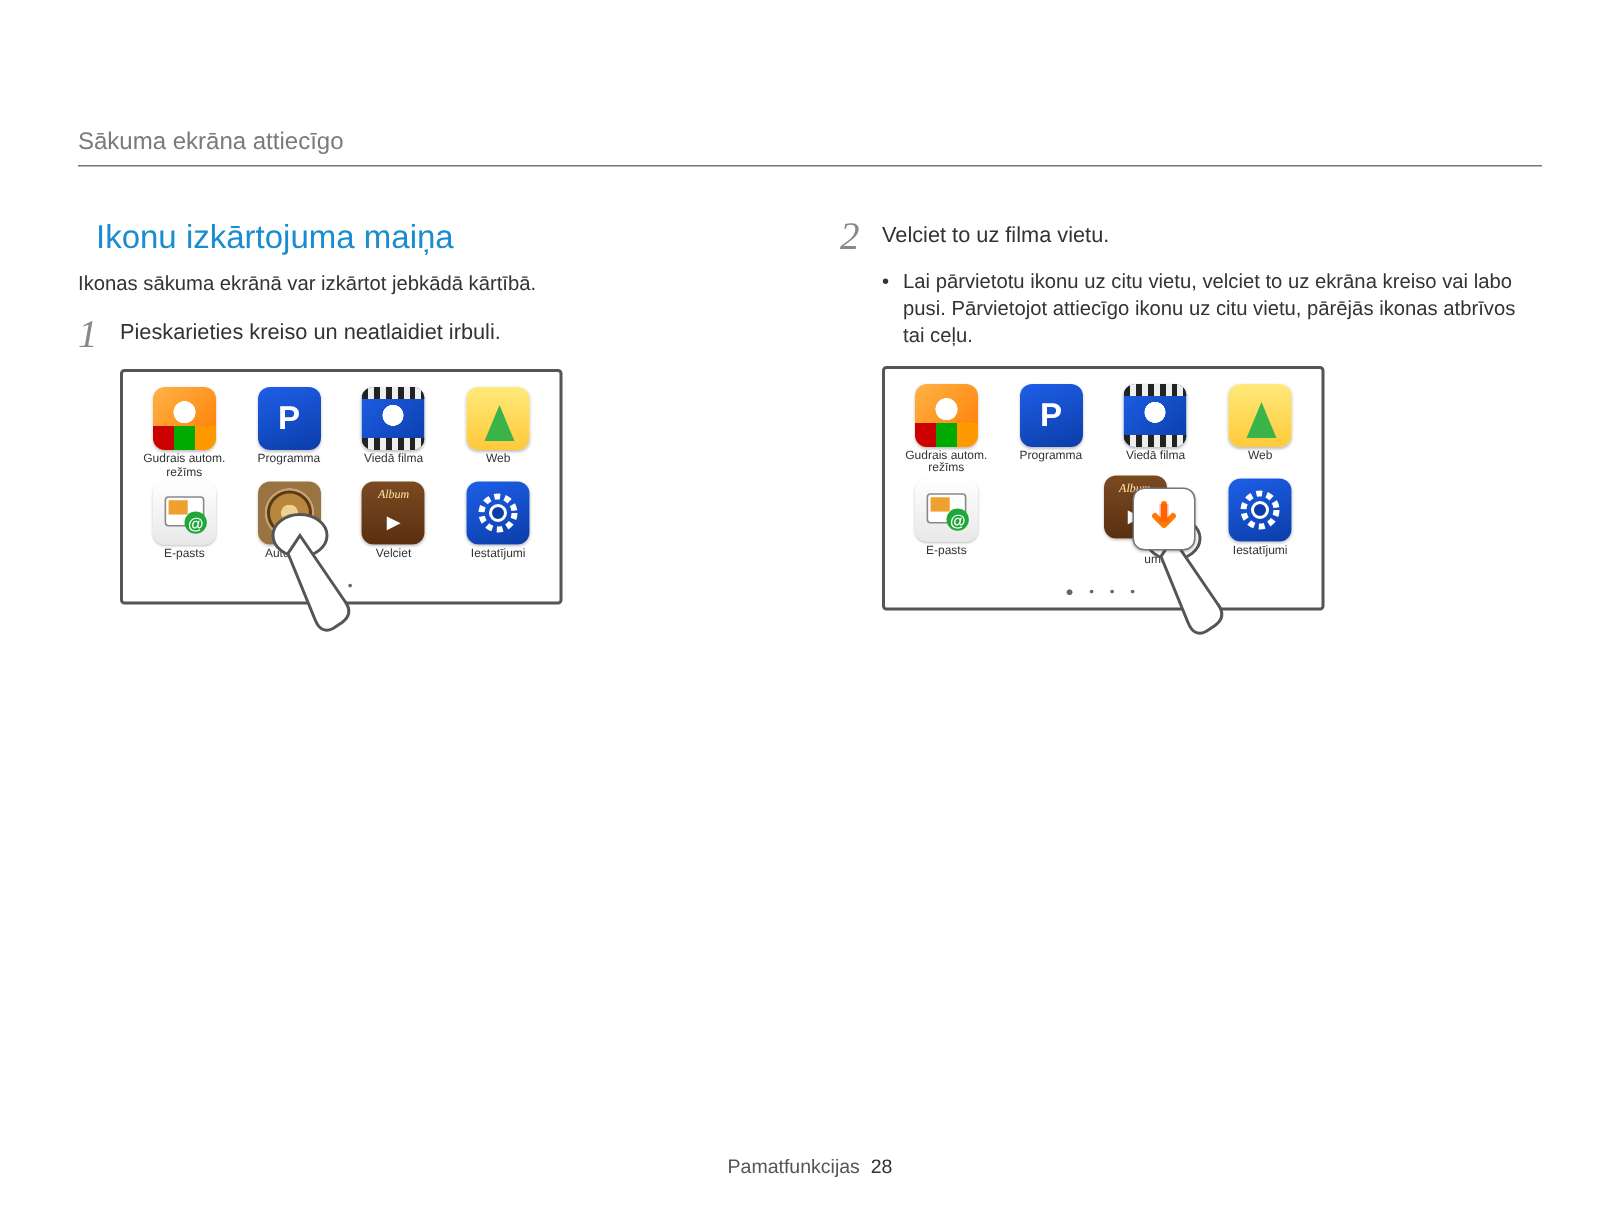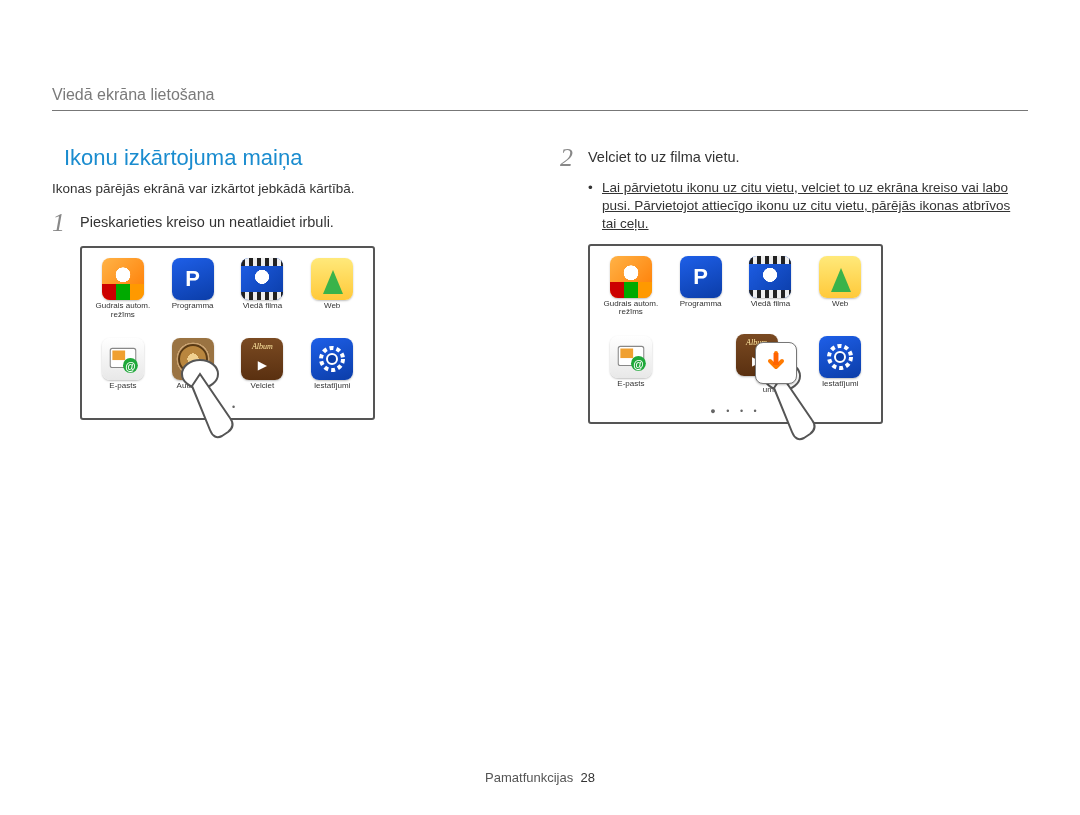--- a/index.html
+++ b/index.html
@@ -68,42 +68,41 @@
     margin-left: 28px;
     margin-top: 4px;
   }
   .sub-bullets li {
     list-style: none;
     font-size: 13.5px;
     color: #333;
     position: relative;
     padding-left: 14px;
     line-height: 1.35;
-    text-decoration: underline;
   }
   .sub-bullets li::before {
     content: "•";
     position: absolute;
     left: 0;
     top: 0;
   }
   .screen {
     margin: 10px 0 0 28px;
     width: 295px;
     border: 2px solid #555;
     border-radius: 3px;
     background: #fff;
     padding: 10px 8px 6px 8px;
     position: relative;
     overflow: visible;
   }
   .icon-grid {
     display: grid;
     grid-template-columns: repeat(4, 1fr);
-    gap: 18px 4px;
+    gap: 1px 4px;
   }
   .app {
     display: flex;
     flex-direction: column;
     align-items: center;
     position: relative;
   }
   .app-icon {
     width: 42px;
     height: 42px;
@@ -170,28 +169,28 @@
     text-align: center;
     font-size: 13px;
     color: #555;
   }
   .footer .pg { color:#333; }
 </style>
 </head>
 <body>
 
 <div class="page">
-  <div class="chapter-title">Viedā ekrāna lietošana</div>
+  <div class="chapter-title">Sākuma ekrāna attiecīgo</div>
   <hr class="rule">
 
   <div class="columns">
 
     <div class="col">
       <div class="section-title">Ikonu izkārtojuma maiņa</div>
-      <div class="intro">Ikonas pārējās ekrānā var izkārtot jebkādā kārtībā.</div>
+      <div class="intro">Ikonas sākuma ekrānā var izkārtot jebkādā kārtībā.</div>
 
       <div class="step">
         <div class="step-num">1</div>
         <div class="step-text">Pieskarieties kreiso un neatlaidiet irbuli.</div>
       </div>
 
       <div class="screen">
         <div class="icon-grid">
           <div class="app">
             <div class="app-icon ic-smartauto"></div>

